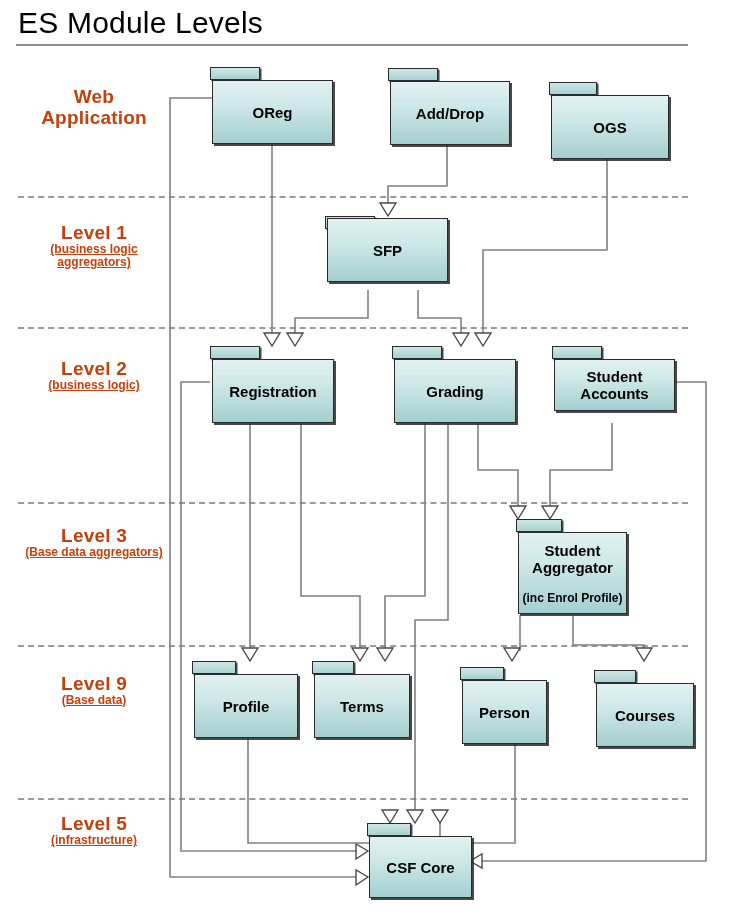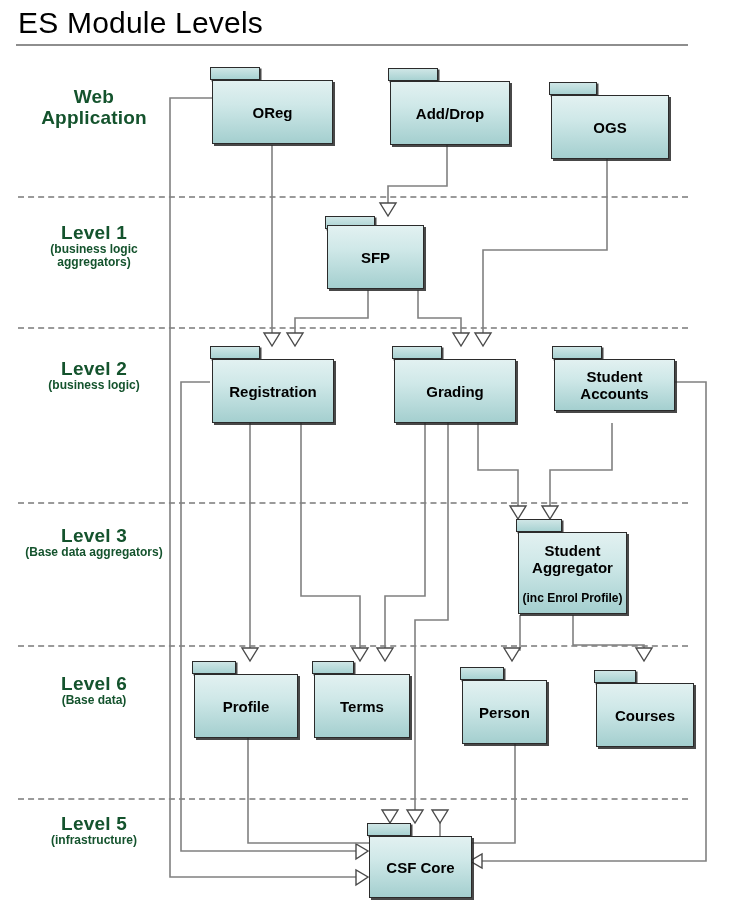--- a/index.html
+++ b/index.html
@@ -11,25 +11,25 @@
     position:absolute;left:18px;top:6px;
     font-size:30px;font-weight:400;color:#000;letter-spacing:.2px;
     font-family:"Liberation Sans",sans-serif;white-space:nowrap;
   }
   #title-rule{
     position:absolute;left:16px;top:44px;width:672px;height:2px;background:#8e8e8e;
   }
 
   
   .band-label{
-    position:absolute;text-align:center;color:#14532d;
+    position:absolute;text-align:center;color:#c2410c;
     font-family:"Liberation Sans",sans-serif;
   }
   .band-label .big{display:block;font-size:19px;font-weight:bold;line-height:21px;letter-spacing:.2px;}
-  .band-label .small{display:block;font-size:12px;font-weight:bold;line-height:13px;}
+  .band-label .small{display:block;font-size:12px;font-weight:bold;line-height:13px;text-decoration:underline;}
 
   
   .band-sep{
     position:absolute;left:18px;width:670px;height:0;
     border-top:2px dashed #9a9a9a;
   }
 
   
   #wires{position:absolute;left:0;top:0;width:737px;height:918px;}
   #wires path{fill:none;stroke:#808080;stroke-width:1.6;}
@@ -82,21 +82,21 @@
     <span class="big">Level 2</span>
     <span class="small">(business logic)</span>
   </div>
 
   <div class="band-label" style="left:14px;top:525px;width:160px">
     <span class="big">Level 3</span>
     <span class="small">(Base data aggregators)</span>
   </div>
 
   <div class="band-label" style="left:14px;top:673px;width:160px">
-    <span class="big">Level 6</span>
+    <span class="big">Level 9</span>
     <span class="small">(Base data)</span>
   </div>
 
   <div class="band-label" style="left:14px;top:813px;width:160px">
     <span class="big">Level 5</span>
     <span class="small">(infrastructure)</span>
   </div>
 
   <svg id="wires" viewBox="0 0 737 918" preserveAspectRatio="none">
 
@@ -171,21 +171,21 @@
 
   <div class="pkg" style="left:549px;top:82px;width:122px;height:80px">
     <div class="tab" style="width:48px"></div>
     <div class="body" style="top:13px;width:118px;height:64px">
       <span class="label">OGS</span>
     </div>
   </div>
 
   <div class="pkg" style="left:325px;top:216px;width:125px;height:80px">
     <div class="tab" style="width:50px"></div>
-    <div class="body" style="top:9px;width:97px;height:64px">
+    <div class="body" style="top:2px;width:121px;height:64px">
       <span class="label">SFP</span>
     </div>
   </div>
 
   <div class="pkg" style="left:210px;top:346px;width:126px;height:80px">
     <div class="tab" style="width:50px"></div>
     <div class="body" style="top:13px;width:122px;height:64px">
       <span class="label">Registration</span>
     </div>
   </div>

